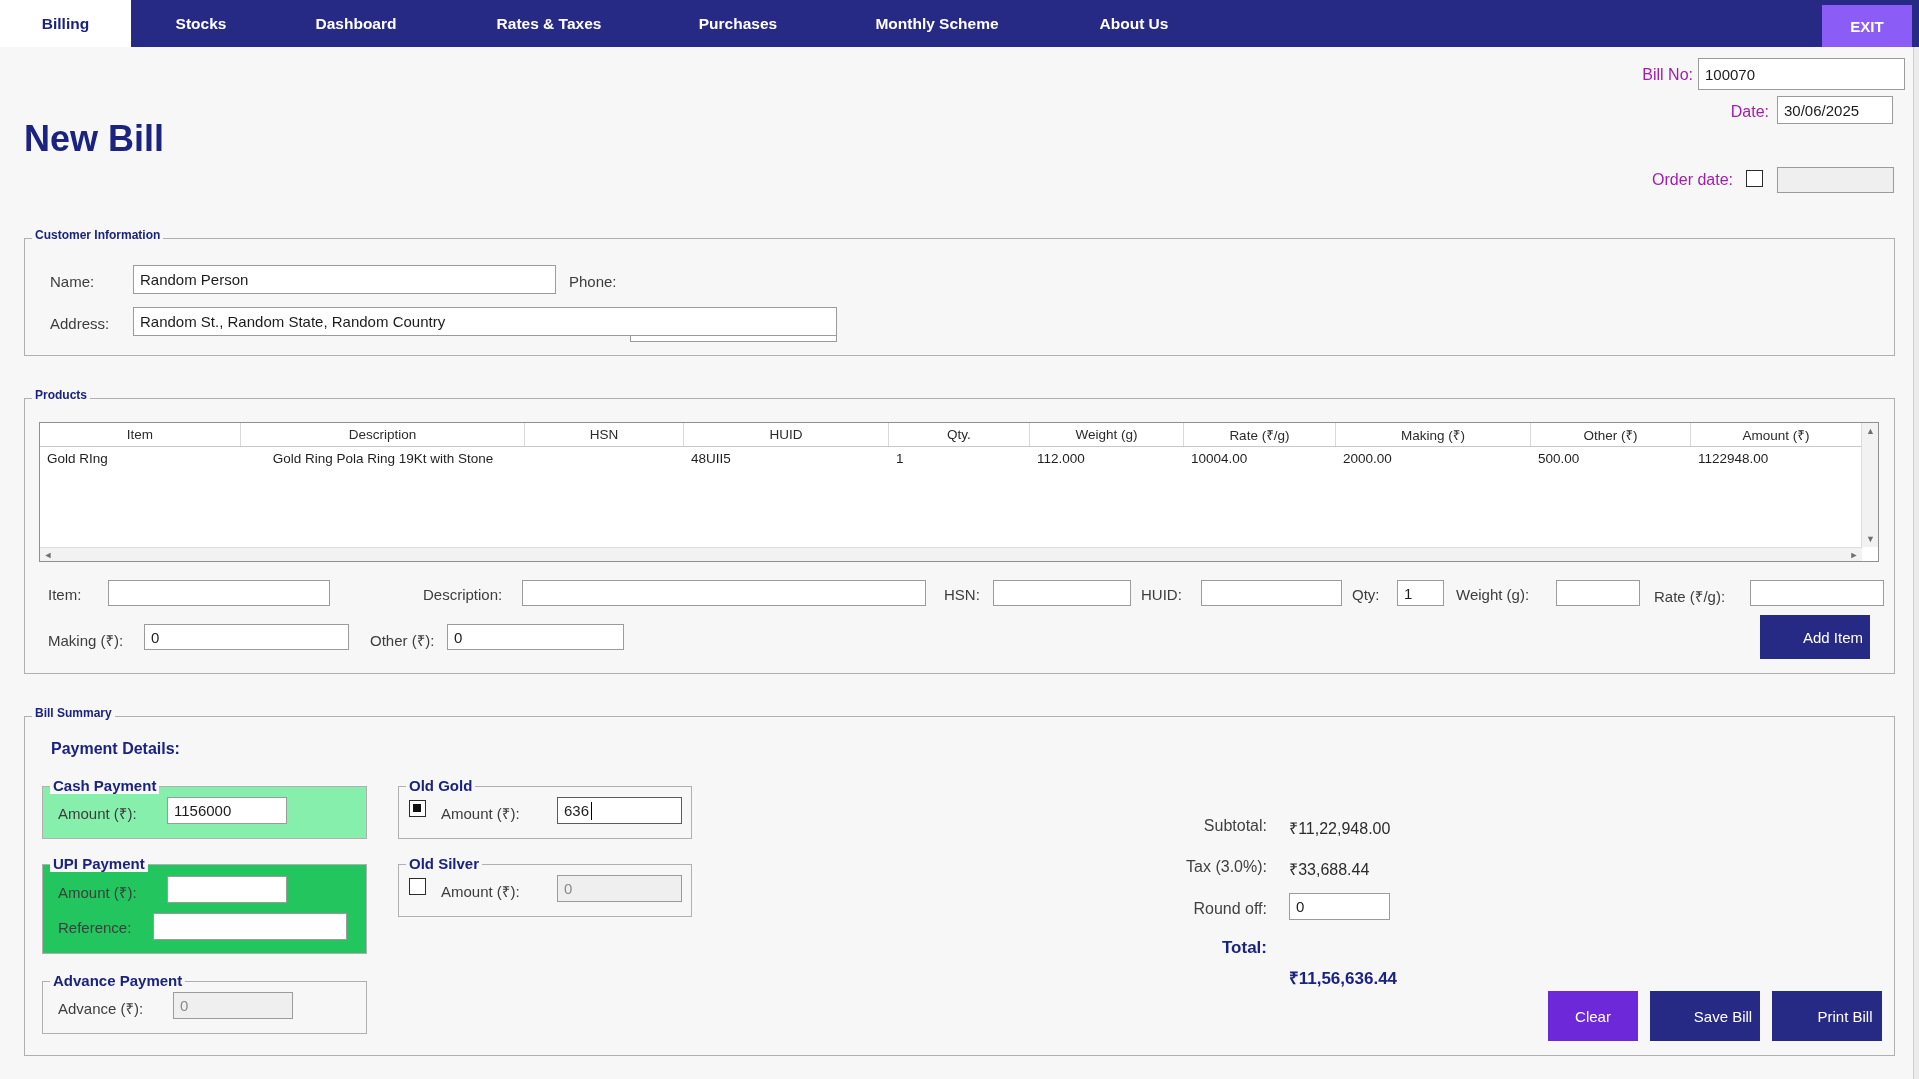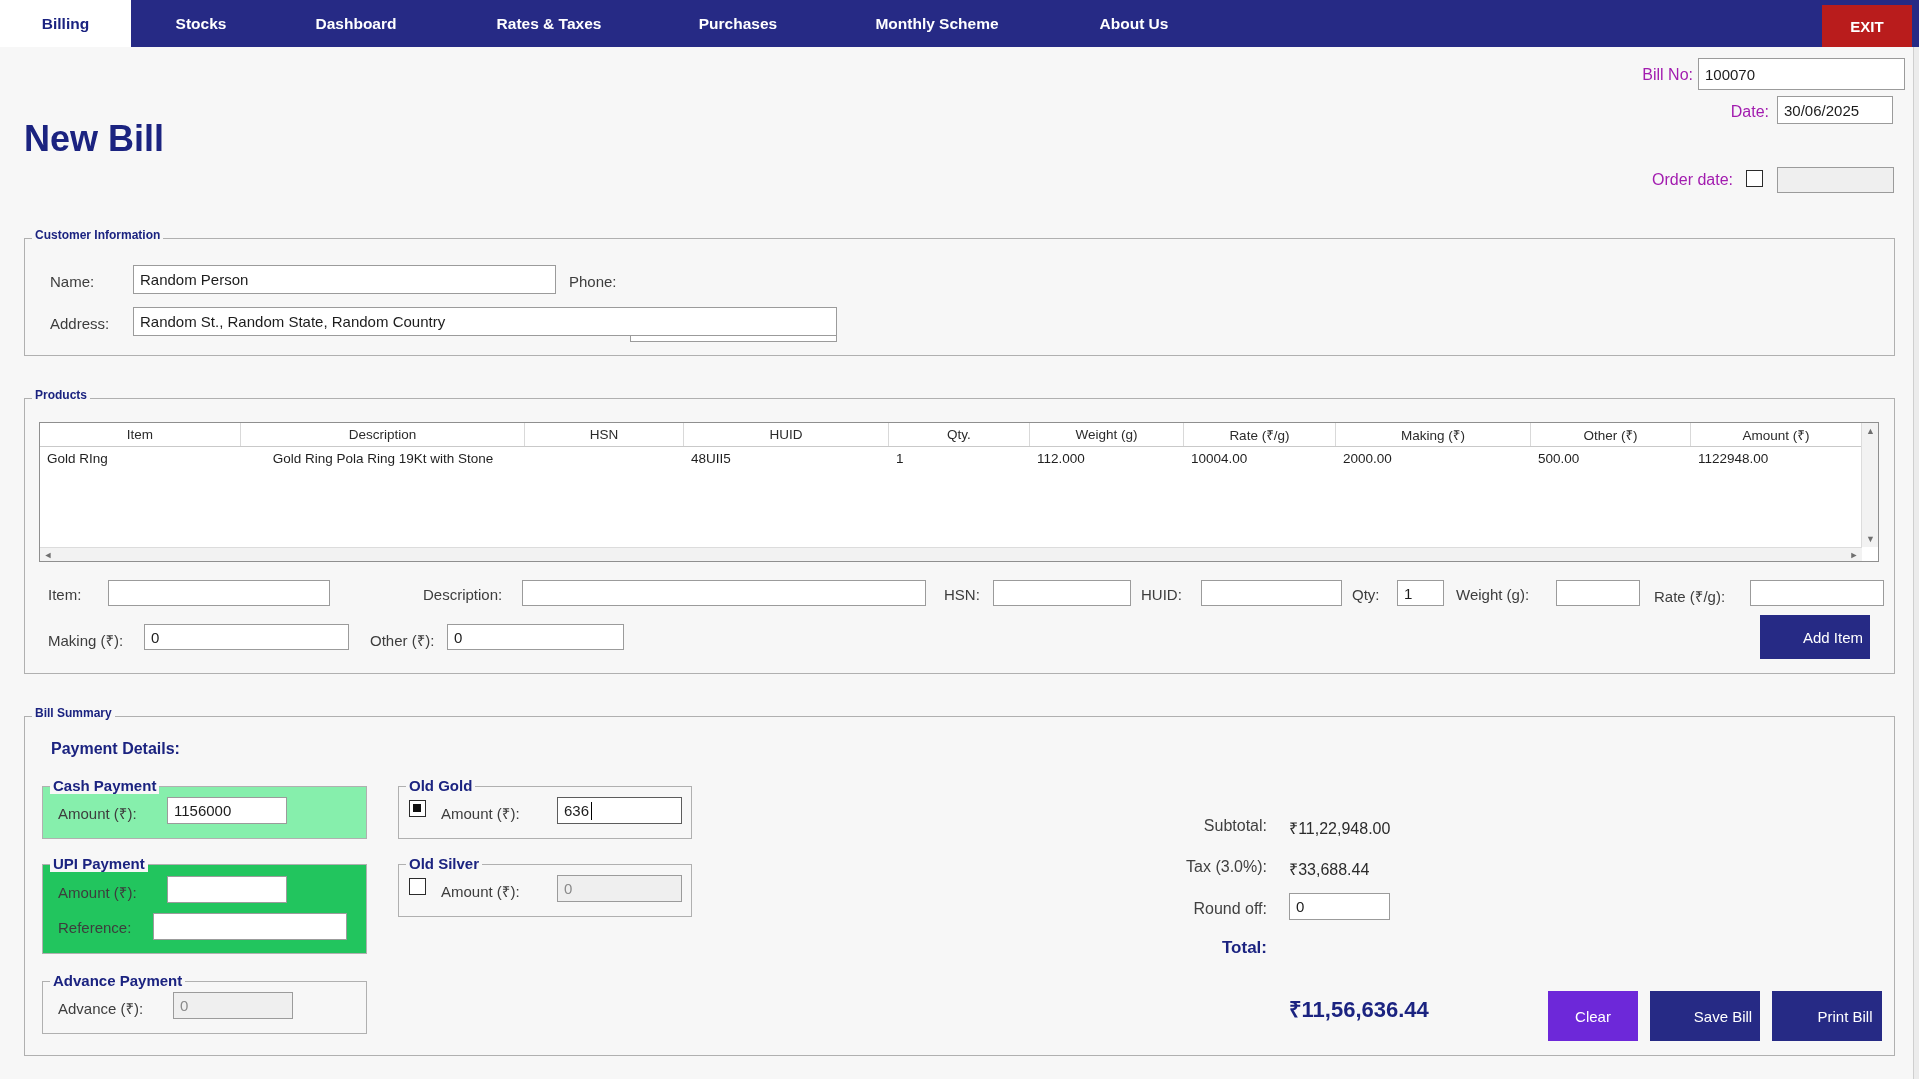--- a/index.html
+++ b/index.html
@@ -4,21 +4,21 @@
 <style>
   * { margin:0; padding:0; box-sizing:border-box; }
   html,body { width:1919px; height:1079px; }
   body { font-family:"Liberation Sans", sans-serif; background:#f7f7f7; color:#3d3d3d; }
   .page { position:relative; width:1919px; height:1079px; background:#f7f7f7; overflow:hidden; }
 
   
   .navbar { position:absolute; left:0; top:0; width:1919px; height:47px; background:#262a85; display:flex; align-items:stretch; }
   .nav-tab { display:flex; align-items:center; justify-content:center; color:#ffffff; font-weight:bold; font-size:15.5px; cursor:pointer; }
   .nav-tab.active { background:#ffffff; color:#1b2380; }
-  .exit-btn { position:absolute; right:7px; top:5px; width:90px; height:42px; background:#b91c1c; color:#fff; font-weight:bold; font-size:15px; display:flex; align-items:center; justify-content:center; border:none; cursor:pointer; }
+  .exit-btn { position:absolute; right:7px; top:5px; width:90px; height:42px; background:#8b5cf6; color:#fff; font-weight:bold; font-size:15px; display:flex; align-items:center; justify-content:center; border:none; cursor:pointer; }
 
   
   .inp { border:1px solid #9b9b9b; background:#fff; font-family:"Liberation Sans",sans-serif; font-size:15px; color:#1c1c1c; padding:0 6px; }
   .inp:disabled, .inp.disabled { background:#efefef; color:#8a8a8a; }
   .lbl { color:#3d3d3d; font-size:15px; }
   .lbl-gray { color:#a21caf; font-size:16px; }
   .gb { position:absolute; border:1px solid #b0b0b0; }
   .gb > .legend { position:absolute; top:-11px; left:7px; background:#f7f7f7; padding:0 3px; color:#1b2380; font-weight:bold; font-size:12px; white-space:nowrap; }
   .gb-sm > .legend { font-size:15px; top:-10px; }
   .navy-btn { background:#262a85; color:#fff; border:none; font-size:15px; font-family:"Liberation Sans",sans-serif; cursor:pointer;padding-left:36px; }
@@ -188,20 +188,20 @@
     <input class="inp disabled abs" style="left: 130px; top: 10px; width: 120px; height: 27px;" disabled="" value="0">
   </div>
 
   <div class="tot-lbl" style="left:1107px; top:817px;">Subtotal:</div>
   <div class="tot-val" style="left:1289px; top:817px;">₹11,22,948.00</div>
   <div class="tot-lbl" style="left:1107px; top:858px;">Tax (3.0%):</div>
   <div class="tot-val" style="left:1289px; top:858px;">₹33,688.44</div>
   <div class="tot-lbl" style="left:1107px; top:900px;">Round off:</div>
   <input class="inp abs" style="left: 1289px; top: 893px; width: 101px; height: 27px;" value="0">
   <div class="tot-lbl" style="left:1107px; top:938px; font-weight:bold; color:#1b2380; font-size:17px;">Total:</div>
-  <div class="tot-val" style="left:1289px; top:993px; font-weight:bold; color:#1b2380; font-size:22px;">₹11,56,636.44</div>
+  <div class="tot-val" style="left:1289px; top:966px; font-weight:bold; color:#1b2380; font-size:17px;">₹11,56,636.44</div>
 
   <button class="red-btn abs" style="left:1548px; top:991px; width:90px; height:50px;">Clear</button>
   <button class="navy-btn abs" style="left:1650px; top:991px; width:110px; height:50px;">Save Bill</button>
   <button class="navy-btn abs" style="left:1772px; top:991px; width:110px; height:50px;">Print Bill</button>
 
   <div class="edge-strip"></div>
 </div>
 
 </body></html>

